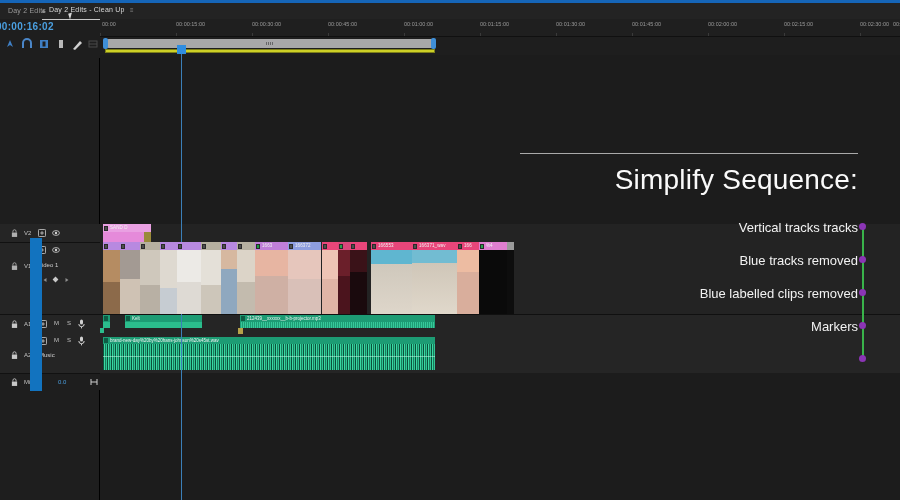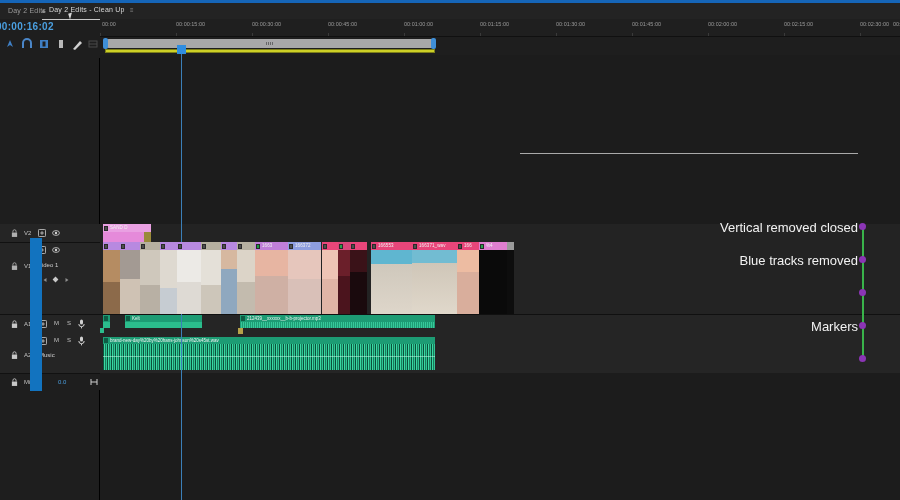--- a/index.html
+++ b/index.html
@@ -484,23 +484,25 @@
       </div>
     </div>
 
     <div class="playhead-line" style="left:81px; height:446px;"></div>
     <div class="playhead-head" style="left:77px; top:26px;"></div>
 
   </div>
 
   <div class="overlay">
     <div class="ov-rule"></div>
-
-    <div class="ov-item" style="top:80px;">Vertical removed closed</div>
+    <div class="ov-title">Simplify Sequence:</div>
+
+    <div class="ov-item" style="top:80px;">Vertical tracks tracks</div>
     <div class="ov-item" style="top:113px;">Blue tracks removed</div>
+    <div class="ov-item" style="top:146px;">Blue labelled clips removed</div>
     <div class="ov-item" style="top:179px;">Markers</div>
 
     <div class="ov-line" style="top:86px; height:132px;"></div>
     <div class="ov-dot" style="top:83px;"></div>
     <div class="ov-dot" style="top:116px;"></div>
     <div class="ov-dot" style="top:149px;"></div>
     <div class="ov-dot" style="top:182px;"></div>
     <div class="ov-dot" style="top:215px;"></div>
   </div>
 

